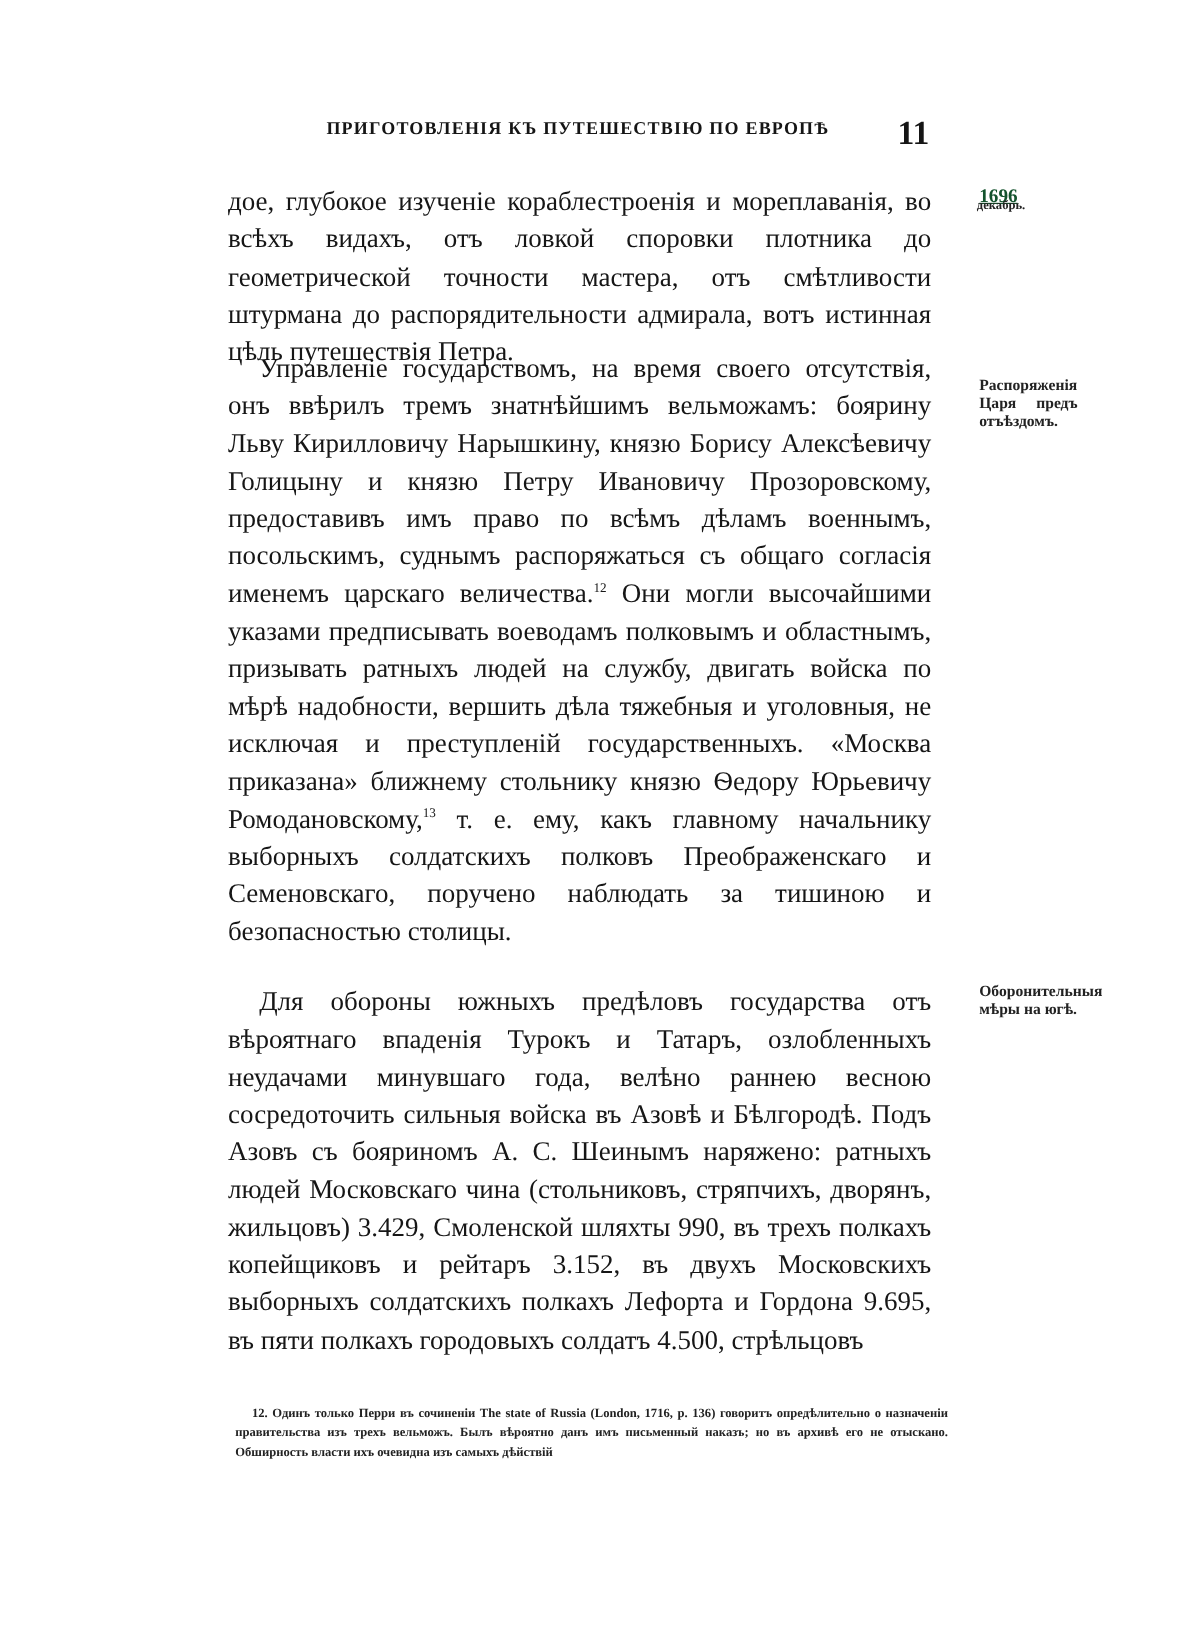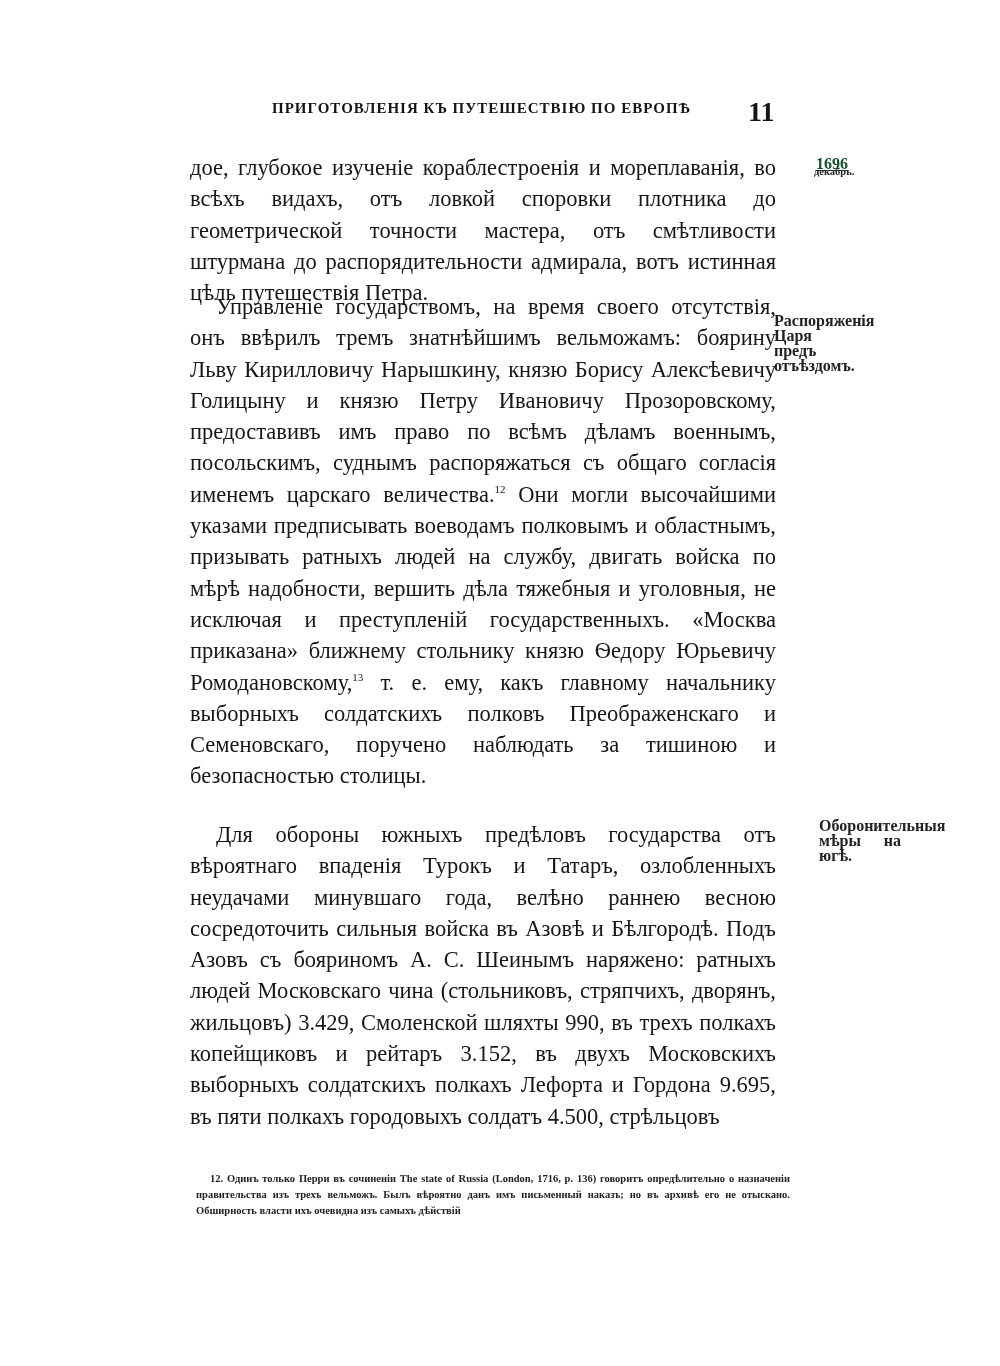--- a/index.html
+++ b/index.html
@@ -5,25 +5,25 @@
   html, body { margin: 0; padding: 0; background: #ffffff; }
   body { width: 1000px; height: 1366px; position: relative; overflow: hidden; color: #111; font-family: "Liberation Serif", "DejaVu Serif", serif; }
   .running-head { position: absolute; top: 100px; left: 272px; font-size: 15px; letter-spacing: 1px; font-weight: bold; color: #151515; }
   .page-num { position: absolute; top: 96px; left: 748px; font-size: 28px; font-weight: bold; color: #151515; }
   .body-text { position: absolute; left: 186px; width: 594px; font-size: 22.5px; line-height: 31.3px; text-align: justify; color: #161616; }
   .para1 { top: 148px; }
   .para2 { top: 287px; text-indent: 26px; }
   .para3 { top: 815px; text-indent: 26px; }
   .body-text p { margin: 4px; }
   sup { font-size: 11px; vertical-align: 9px; line-height: 0; }
-  .margin-note { position: absolute; left: 774px; width: 82px; font-size: 16px; line-height: 15px; font-weight: bold; color: #222; text-align: justify; }
+  .margin-note { position: absolute; left: 816px; width: 82px; font-size: 13px; line-height: 15px; font-weight: bold; color: #222; text-align: justify; }
   .mn-year { position: absolute; left: 816px; top: 155px; font-size: 16px; font-weight: bold; color: #14532d; text-decoration: underline; }
   .mn-month { position: absolute; left: 814px; top: 166px; font-size: 10.5px; font-weight: bold; color: #222; }
   .mn2 { top: 313px; }
-  .mn3 { top: 818px; margin-left: 45px; }
+  .mn3 { top: 818px; }
   .footnotes { position: absolute; left: 196px; top: 1171px; width: 594px; font-size: 10.5px; line-height: 16px; color: #222; font-weight: bold; text-align: justify; }
   .footnotes p { margin: 0; }
   .fn-indent { text-indent: 14px; }
 </style>
 </head>
 <body>
 
 <div class="running-head">ПРИГОТОВЛЕНІЯ КЪ ПУТЕШЕСТВІЮ ПО ЕВРОПѢ</div>
 <div class="page-num">11</div>
 

